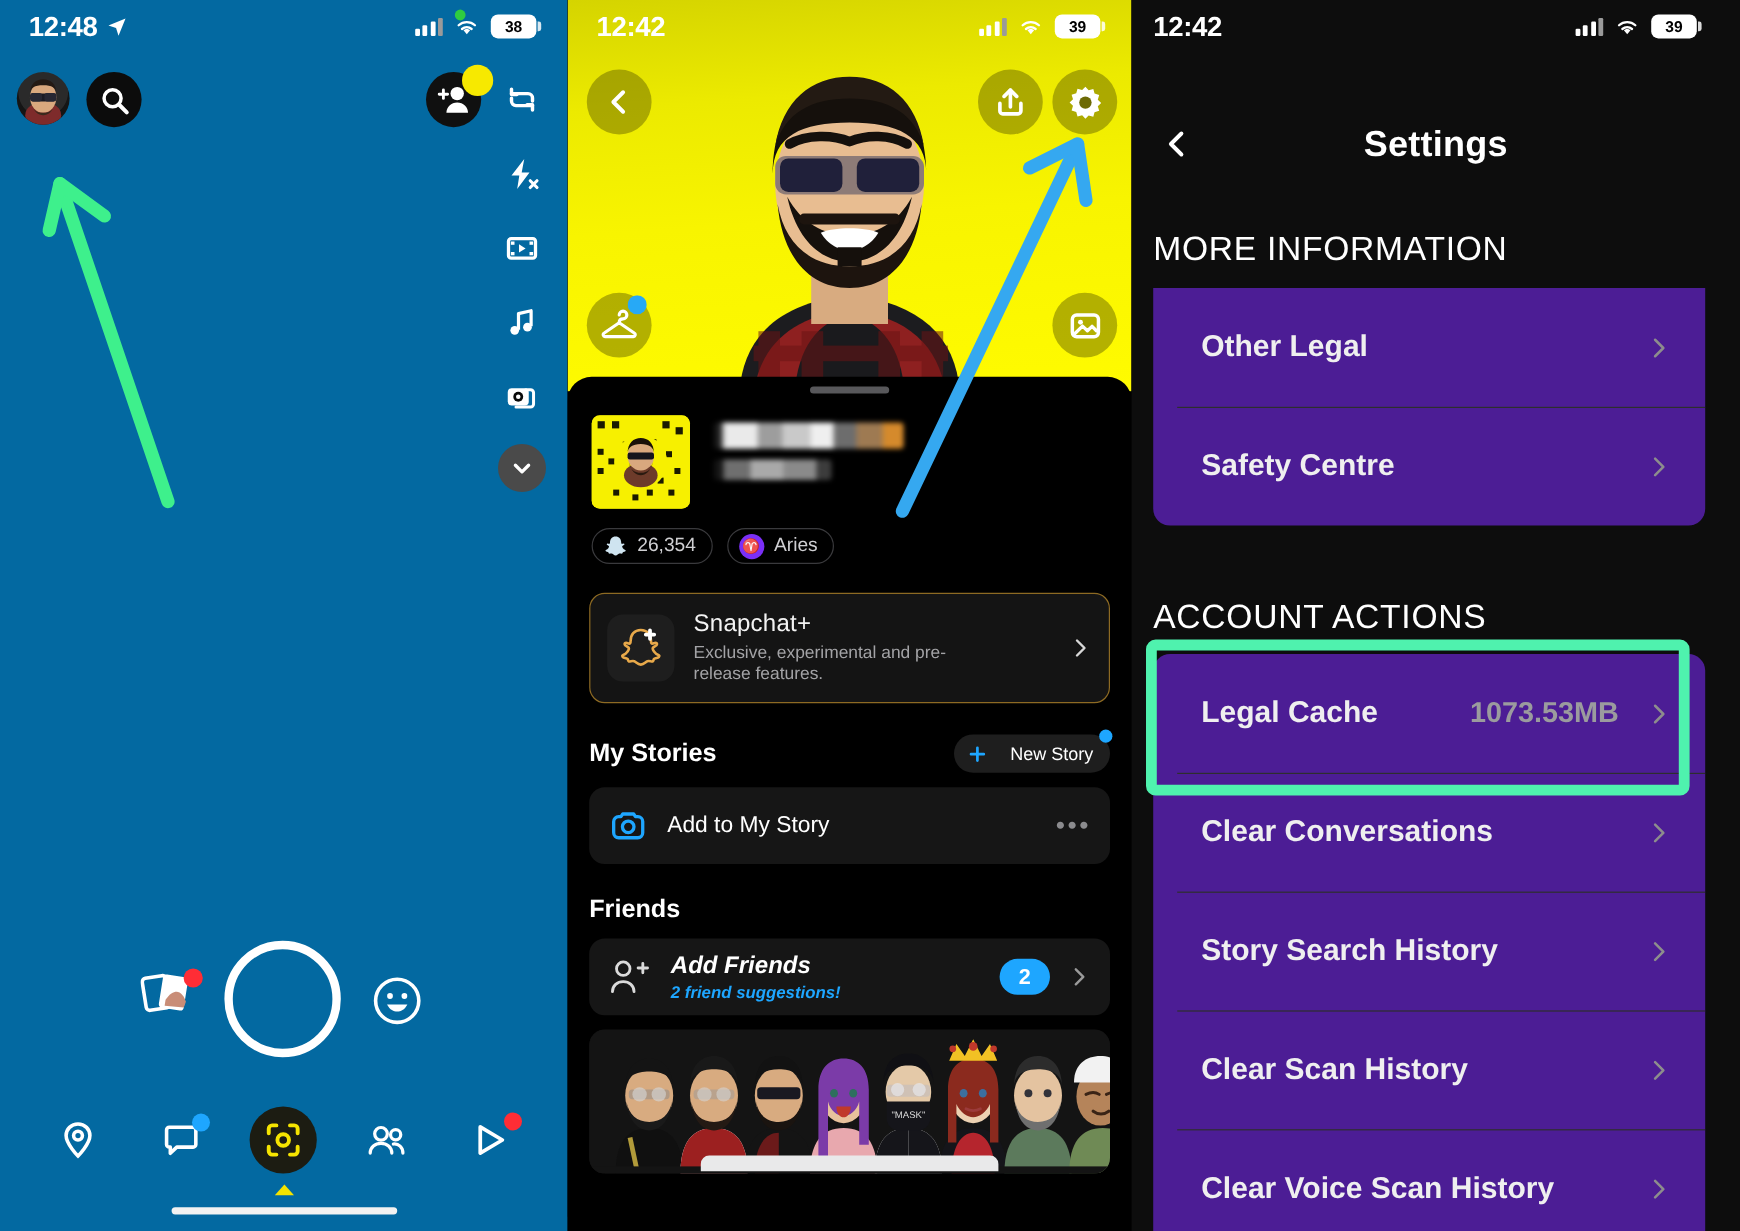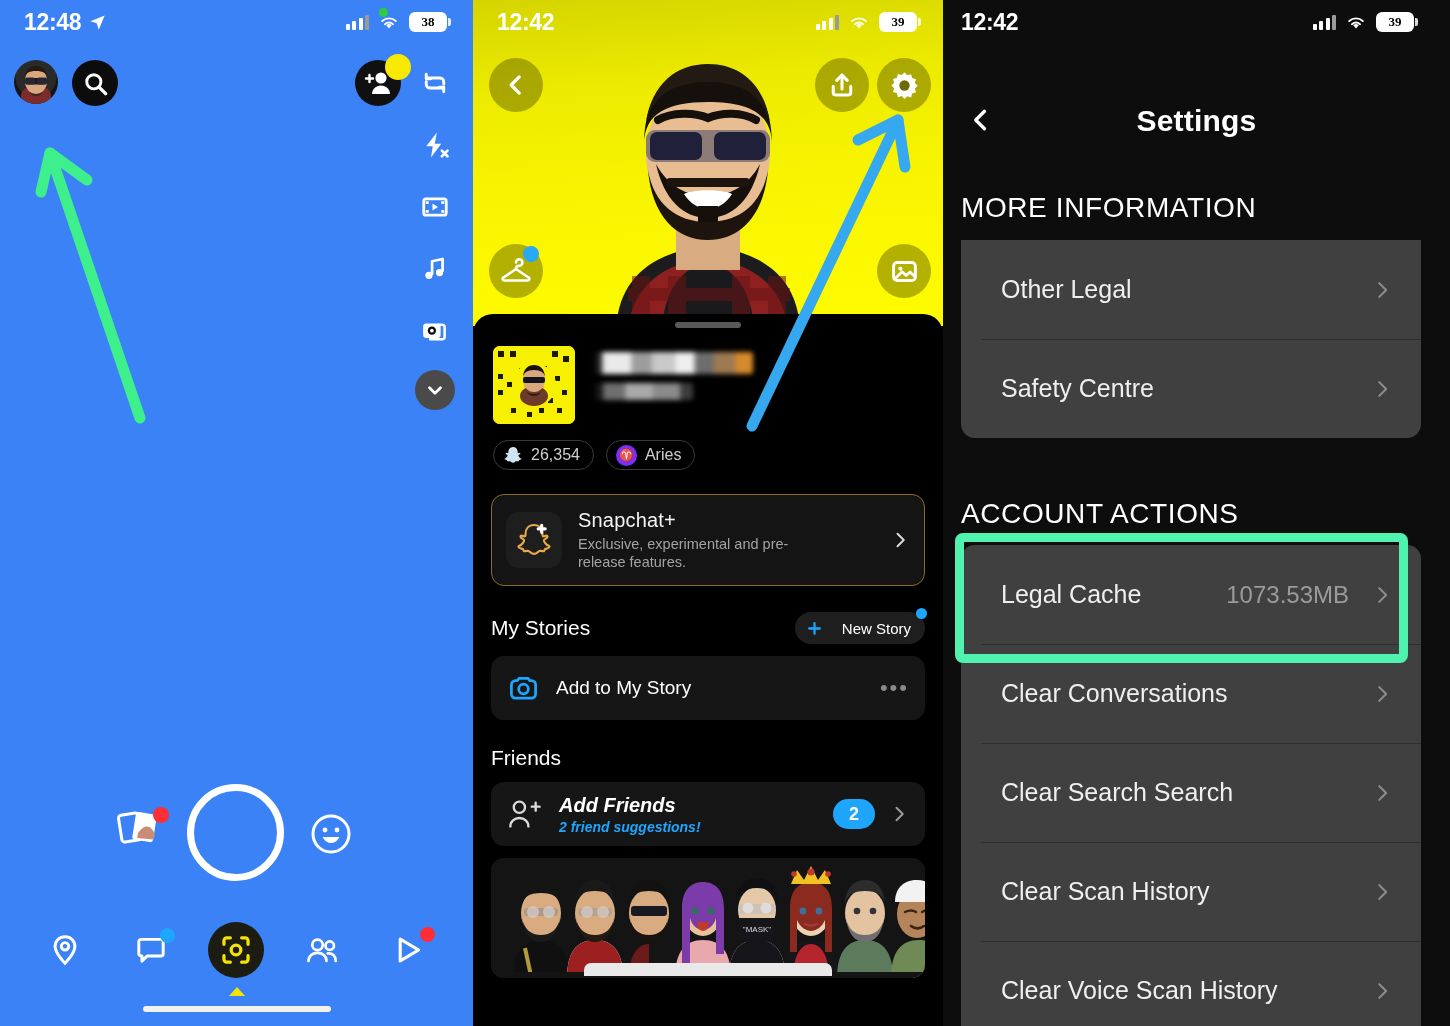--- a/index.html
+++ b/index.html
@@ -12,37 +12,37 @@
   }
   .stage {
     position: relative;
     width: 1450px; height: 1026px;
     background: #000;
     overflow: hidden;
   }
 
   
   .panel { position: absolute; top: 0; height: 1026px; overflow: hidden; }
-  #panel-camera  { left: 0;   width: 473px; background: #3b82f6; }
+  #panel-camera  { left: 0;   width: 473px; background: #0369a1; }
   #panel-profile { left: 473px; width: 470px; background: #000; }
   #panel-settings{ left: 943px; width: 507px; background: #0d0d0d; }
 
   
   .statusbar {
     position: absolute; top: 0; left: 0; right: 0; height: 44px;
     display: flex; align-items: center; justify-content: space-between;
     padding: 0 26px 0 24px;
     z-index: 20;
   }
   .sb-time {
     font-size: 23px; font-weight: bold; color: #fff;
     letter-spacing: -0.3px;
     display: flex; align-items: center; gap: 7px;
   }
-  .sb-right { display: flex; align-items: center; gap: 9px; font-family: Liberation Serif, serif; }
+  .sb-right { display: flex; align-items: center; gap: 9px; }
   .sb-cell { display: flex; align-items: flex-end; gap: 2.5px; height: 16px; }
   .sb-cell i { display: block; width: 4px; background: #fff; border-radius: 1px; }
   .sb-cell i:nth-child(1){ height: 6px; }
   .sb-cell i:nth-child(2){ height: 9px; }
   .sb-cell i:nth-child(3){ height: 12px; }
   .sb-cell i:nth-child(4){ height: 15px; background: #9a9a9a; }
   .sb-batt {
     min-width: 38px; height: 20px; border-radius: 6px; background: #fff;
     color: #000; font-size: 13px; font-weight: bold;
     display: flex; align-items: center; justify-content: center;
@@ -197,21 +197,21 @@
     display: flex; align-items: center; justify-content: center; flex: none;
   }
   .plus-text { margin-left: 16px; flex: 1; }
   .plus-title { color: #f3f3f3; font-size: 20px; letter-spacing: .2px; }
   .plus-sub { color: #a3a3a6; font-size: 14.5px; line-height: 1.25; margin-top: 3px; max-width: 250px; }
 
   .sec-head {
     display: flex; align-items: center; justify-content: space-between;
     padding: 26px 18px 0;
   }
-  .sec-title { color: #fff; font-size: 21px; font-weight: normal; }
+  .sec-title { color: #fff; font-size: 21px; font-weight: bold; }
   .newstory-btn {
     position: relative; height: 32px; border-radius: 16px; background: #1e1e1e;
     display: flex; align-items: center; gap: 19px; padding: 0 14px 0 11px;
     color: #fff; font-size: 15px;
   }
   .newstory-btn .nb-dot {
     position: absolute; right: -2px; top: -4px;
     width: 11px; height: 11px; border-radius: 50%; background: #1ea6ff;
   }
   .list-card {
@@ -240,21 +240,21 @@
   .set-head {
     position: absolute; top: 90px; left: 0; right: 0; height: 62px;
     display: flex; align-items: center; justify-content: center;
   }
   .set-title { color: #fff; font-size: 30px; font-weight: bold; letter-spacing: .2px; }
   .set-back { position: absolute; left: 14px; top: 96px; width: 48px; height: 48px;
               display: flex; align-items: center; justify-content: center; }
   .group-label {
     color: #fff; font-size: 28px; font-weight: normal; letter-spacing: .6px; text-align: center;
   }
-  .set-card { background: #404040; border-radius: 14px; overflow: hidden; }
+  .set-card { background: #4c1d95; border-radius: 14px; overflow: hidden; font-weight: bold; }
   .set-row {
     height: 99px; display: flex; align-items: center;
     padding: 0 28px 0 40px; position: relative;
   }
   .set-row + .set-row::before {
     content: ""; position: absolute; left: 20px; right: 0; top: 0;
     height: 1px; background: #2e2e2e;
   }
   .set-row-label { color: #efefef; font-size: 25px; flex: 1; }
   .set-row-value { color: #9b9b9e; font-size: 24px; margin-right: 22px; margin-left: 36px; }
@@ -787,21 +787,21 @@
           <path d="M9 4.5 16.5 12 9 19.5" stroke="#8d8d8d" stroke-width="2.3" fill="none" stroke-linecap="round" stroke-linejoin="round"></path>
         </svg>
       </div>
       <div class="set-row">
         <span class="set-row-label">Clear Conversations</span>
         <svg width="22" height="26" viewBox="0 0 24 24">
           <path d="M9 4.5 16.5 12 9 19.5" stroke="#8d8d8d" stroke-width="2.3" fill="none" stroke-linecap="round" stroke-linejoin="round"></path>
         </svg>
       </div>
       <div class="set-row">
-        <span class="set-row-label">Clear Search Search</span>
+        <span class="set-row-label">Story Search History</span>
         <svg width="22" height="26" viewBox="0 0 24 24">
           <path d="M9 4.5 16.5 12 9 19.5" stroke="#8d8d8d" stroke-width="2.3" fill="none" stroke-linecap="round" stroke-linejoin="round"></path>
         </svg>
       </div>
       <div class="set-row">
         <span class="set-row-label">Clear Scan History</span>
         <svg width="22" height="26" viewBox="0 0 24 24">
           <path d="M9 4.5 16.5 12 9 19.5" stroke="#8d8d8d" stroke-width="2.3" fill="none" stroke-linecap="round" stroke-linejoin="round"></path>
         </svg>
       </div>

